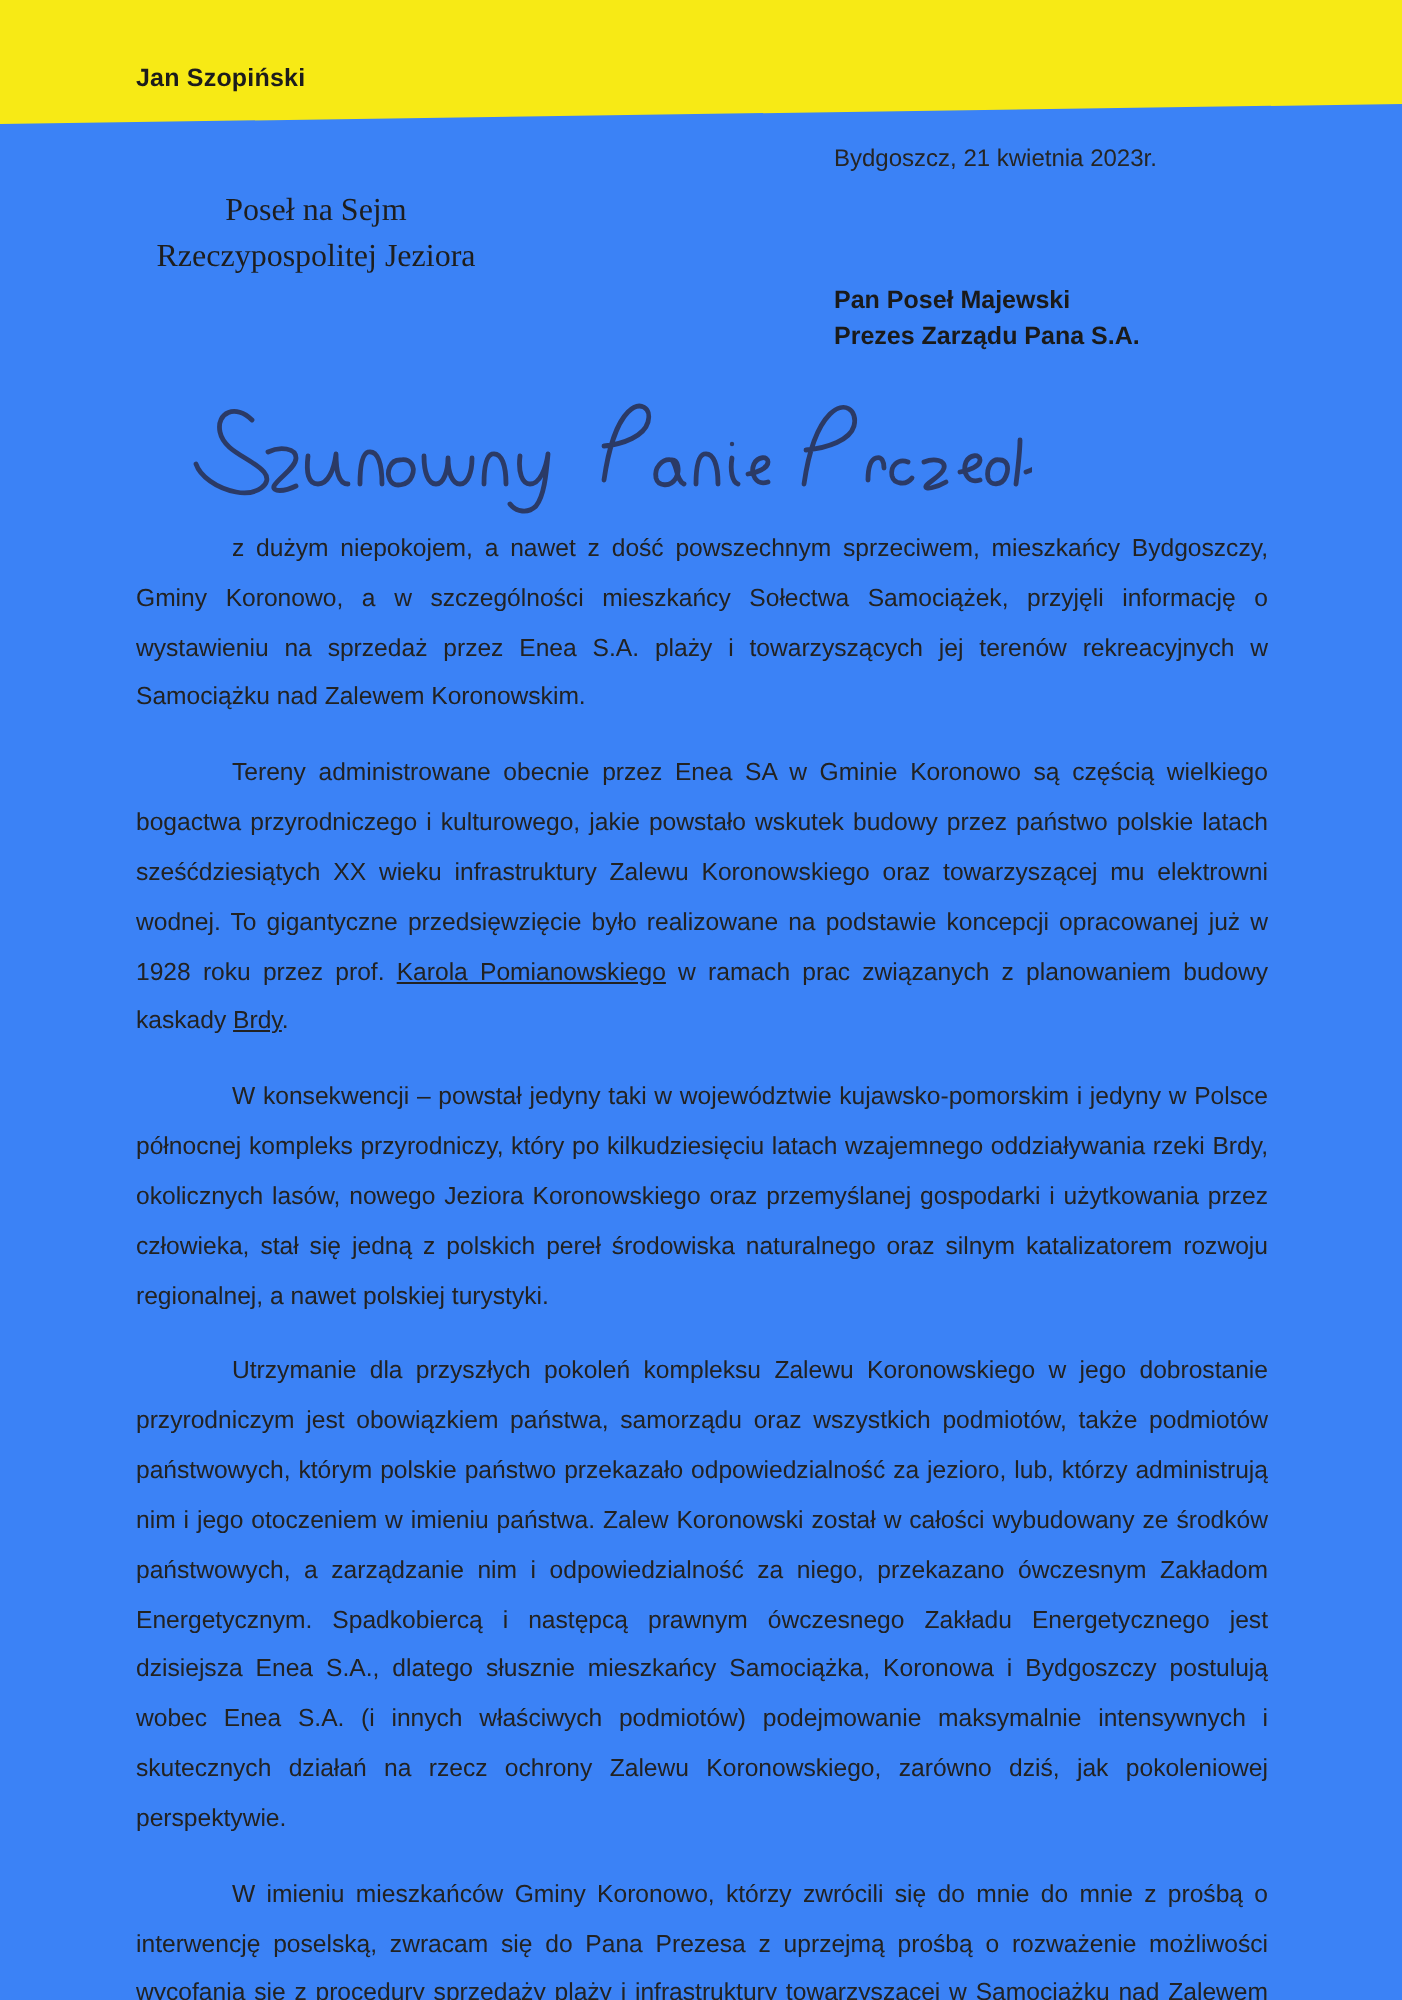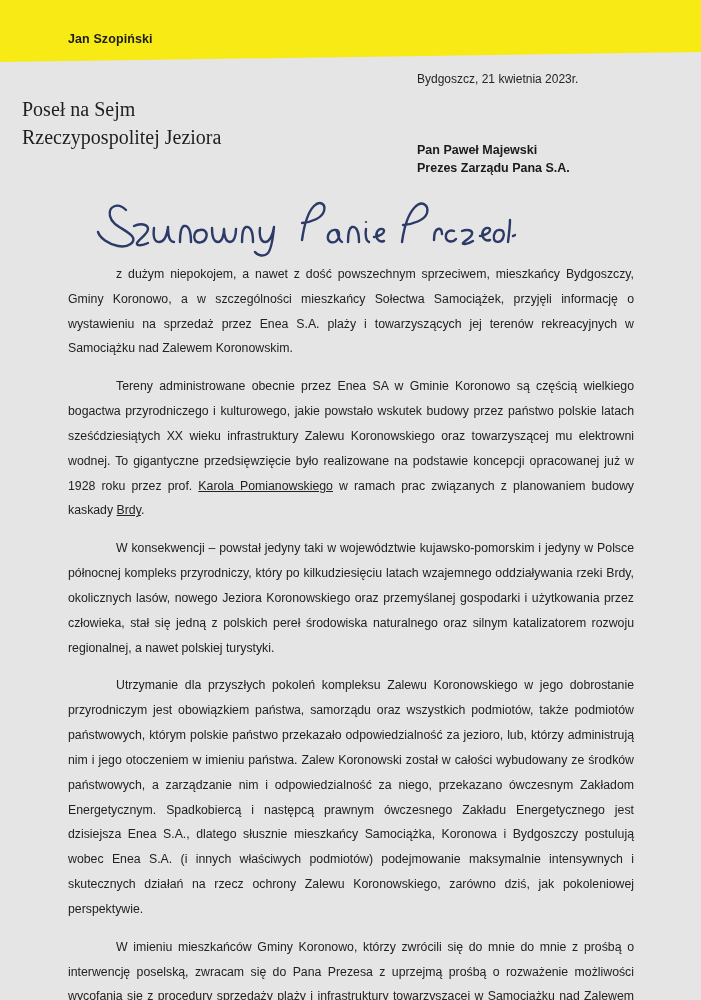--- a/index.html
+++ b/index.html
@@ -7,21 +7,21 @@
     padding: 0;
     background: #ffffff;
   }
   body {
     font-family: "Liberation Sans", sans-serif;
   }
   .page {
     position: relative;
     width: 701px;
     height: 1000px;
-    background: #e5e5e5;
+    background: #3b82f6;
     overflow: hidden;
   }
 
   
   .letterhead {
     position: absolute;
     left: 0;
     top: 0;
     width: 701px;
     height: 64px;
@@ -46,25 +46,26 @@
     left: 417px;
     top: 72px;
     font-size: 12px;
     color: #252525;
     white-space: nowrap;
   }
 
   
   .sender-block {
     position: absolute;
-    left: 22px;
+    left: 33px;
     top: 95px;
     width: 250px;
+    text-align: center;
     font-family: "Liberation Serif", serif;
-    font-size: 20px;
+    font-size: 16px;
     color: #1e1e1e;
     line-height: 1.42;
   }
 
   
   .recipient-block {
     position: absolute;
     left: 417px;
     top: 142px;
     font-size: 12.5px;
@@ -111,21 +112,21 @@
   <div class="letterhead-name">Jan Szopiński</div>
 
   <div class="date-line">Bydgoszcz, 21 kwietnia 2023r.</div>
 
   <div class="sender-block">
     <div>Poseł na Sejm</div>
     <div>Rzeczypospolitej Jeziora</div>
   </div>
 
   <div class="recipient-block">
-    <div>Pan Paweł Majewski</div>
+    <div>Pan Poseł Majewski</div>
     <div>Prezes Zarządu Pana S.A.</div>
   </div>
 
   <div class="salutation">
     <svg viewBox="0 0 420 62" xmlns="http://www.w3.org/2000/svg" aria-hidden="true">
       <g fill="none" stroke="#2b3a66" stroke-width="2.4" stroke-linecap="round" stroke-linejoin="round">
 
         <path d="M30 14 C22 6, 12 10, 14 20 C16 30, 30 33, 36 40 C41 46, 32 52, 22 50 C12 48, 4 42, 2 36"></path>
 
         <path d="M38 30 C44 27, 52 28, 52 33 C52 38, 43 43, 41 47 C40 50, 46 50, 52 47"></path>

